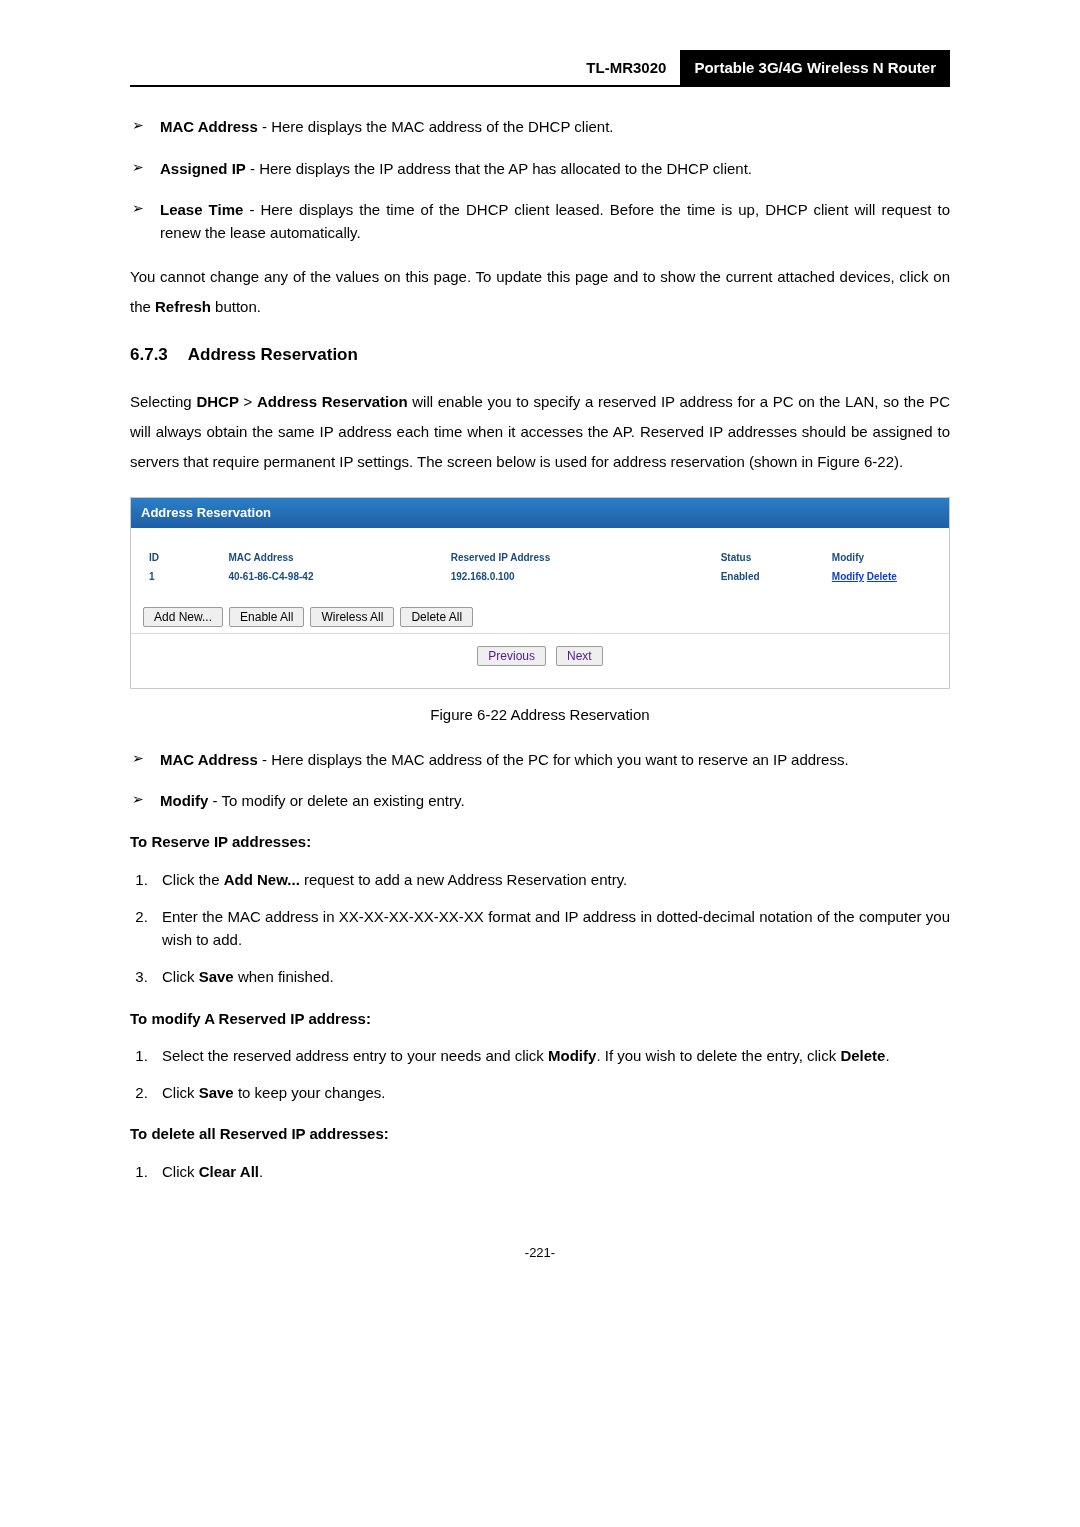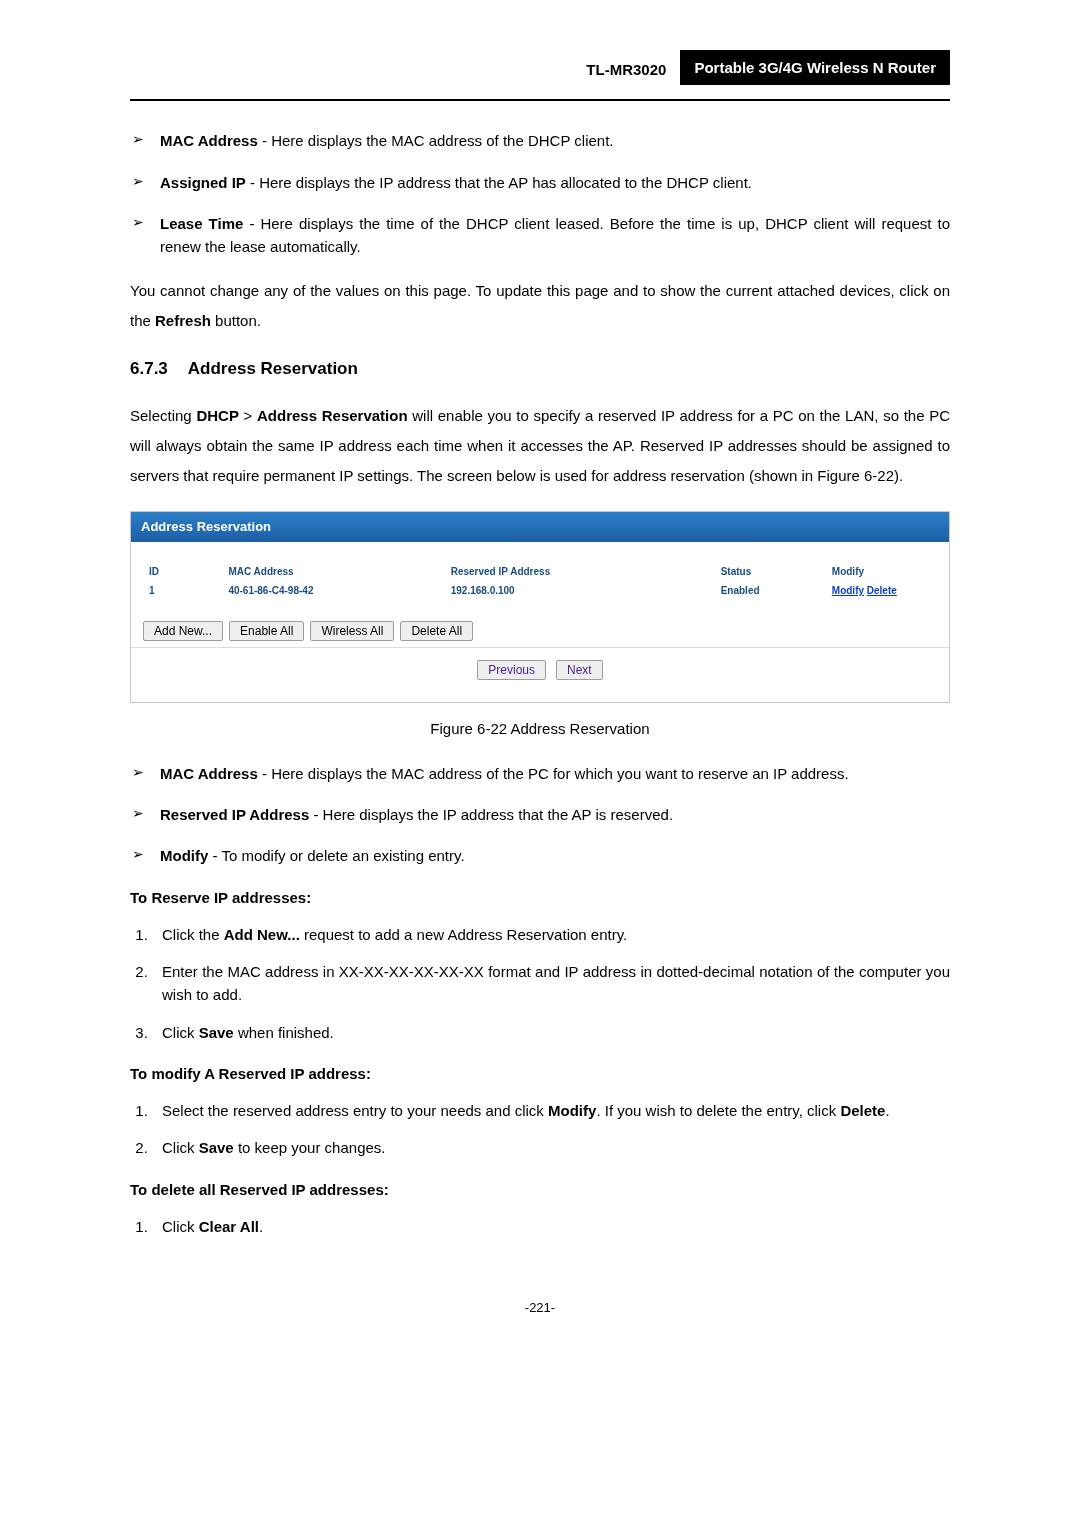--- a/index.html
+++ b/index.html
@@ -9,23 +9,23 @@
     color: #000;
     background: #fff;
     width: 1080px;
     margin: 0 auto;
     padding: 50px 130px 60px 130px;
     line-height: 1.55;
   }
   .header-bar {
     display: flex;
     justify-content: flex-end;
-    align-items: flex-end;
+    align-items: center;
     border-bottom: 2px solid #000;
-    padding-bottom: 14px;
+    padding-bottom: 0;
     margin-bottom: 28px;
   }
   .header-model {
     font-weight: bold;
     padding: 4px 10px;
     background: #fff;
   }
   .header-title {
     font-weight: bold;
     color: #fff;
@@ -172,23 +172,20 @@
   </div>
 </div>
 
 <div class="caption">Figure 6-22 Address Reservation</div>
 
 <ul class="bullet-list">
   <li>
     <b class="term">MAC Address</b><span> - Here displays the MAC address of the PC for which you want to reserve an IP address.</span>
   </li>
   <li>
-    <b class="term">Reserved IP Address</b><span> - Here displays the IP address that the AP is reserved.</span>
-  </li>
-  <li>
     <b class="term">Modify</b><span> - To modify or delete an existing entry.</span>
   </li>
 </ul>
 
 <div class="sub-h">To Reserve IP addresses:</div>
 <ol class="steps">
   <li>
     <span>Click the </span><b>Add New...</b><span> request to add a new Address Reservation entry.</span>
   </li>
   <li>

